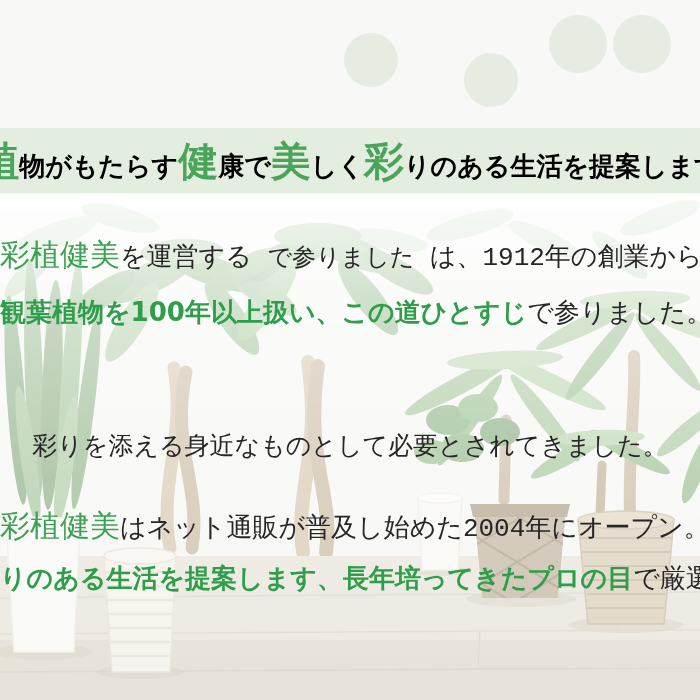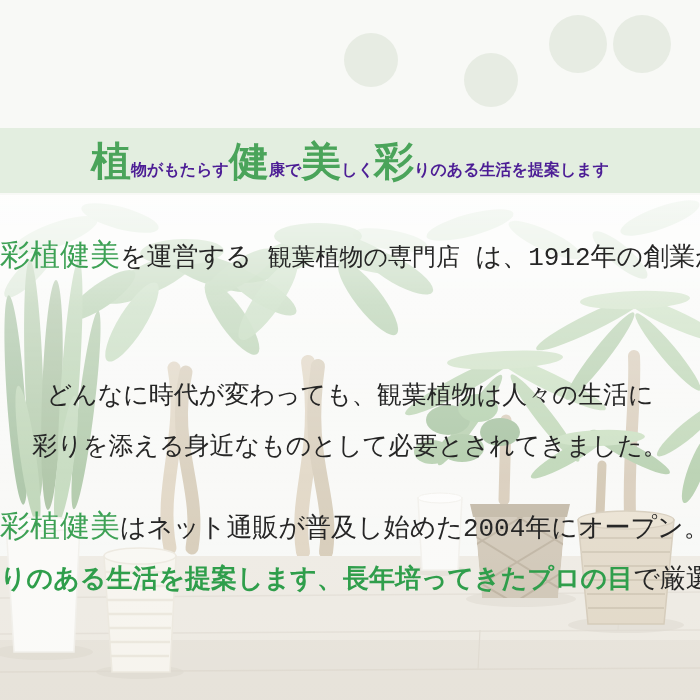--- a/index.html
+++ b/index.html
@@ -30,21 +30,21 @@
   .k-ken{font-size:50px;margin-bottom:0;}
   .k-bi{font-size:53px;margin-bottom:1px;}
   .logo-romaji{font-size:15px;font-weight:bold;color:#4ca65e;letter-spacing:2px;margin-top:5px;height:18px;line-height:18px;}
   .logo-suffix{font-size:50px;line-height:1;color:#6b6f6d;margin-left:8px;margin-bottom:24px;}
   
   .tagline-band{
     position:absolute;top:128px;left:0;width:700px;height:65px;background:#e3eee0;
     display:flex;align-items:center;justify-content:center;z-index:2;
   }
   .tagline{margin:0;line-height:1;white-space:nowrap;}
-  .tagline .seg{font-size:16px;font-weight:bold;color:#4c1d95;}
+  .tagline .seg{font-size:26px;font-weight:bold;color:#000000;}
   .tagline .seg.em{font-size:40px;font-weight:bold;color:#4aa45a;}
   
   .bline{position:absolute;left:0;width:700px;text-align:center;white-space:nowrap;z-index:2;line-height:1.15;}
   .t26{font-size:26px;font-weight:500;font-family:Liberation Mono, monospace;}
   .t25{font-size:25px;font-weight:500;}
   .brand{font-family:"DejaVu Serif","Liberation Serif",serif;font-size:30px;font-weight:400;color:#3da155;}
   .company{font-size:24px;font-weight:500;}
   .hl{font-size:26px;font-weight:bold;color:#2f9e4b;}
   .l1{top:238px;}
   .l2{top:298px;}
@@ -228,24 +228,24 @@
   <span class="deco-circle dc1"></span>
   <span class="deco-circle dc2"></span>
   <span class="deco-circle dc3"></span>
   <span class="deco-circle dc4"></span>
 
 
   <div class="tagline-band">
     <p class="tagline"><span class="seg em">植</span><span class="seg">物がもたらす</span><span class="seg em">健</span><span class="seg">康で</span><span class="seg em">美</span><span class="seg">しく</span><span class="seg em">彩</span><span class="seg">りのある生活を提案します</span></p>
   </div>
 
-  <div class="bline l1"><span class="brand">彩植健美</span><span class="t26">を運営する </span><span class="company">観葉植物の専門店</span><span class="t26"> は、1912年の創業から</span></div>
-
-
-  <div class="bline l3 t25">どんなに時代が変わっても、観葉植物は人々の生活に</div>
+  <div class="bline l1"><span class="brand">彩植健美</span><span class="t26">を運営する </span><span class="company">で参りました</span><span class="t26"> は、1912年の創業から</span></div>
+
+  <div class="bline l2"><span class="hl">観葉植物を100年以上扱い、この道ひとすじ</span><span class="t26">で参りました。</span></div>
+
 
   <div class="bline l4 t25">彩りを添える身近なものとして必要とされてきました。</div>
 
   <div class="bline l5"><span class="brand">彩植健美</span><span class="t26">はネット通販が普及し始めた2004年にオープン。</span></div>
 
   <div class="bline l6"><span class="hl">りのある生活を提案します、長年培ってきたプロの目</span><span class="t26">で厳選した</span></div>
 
 
 </div>
 

